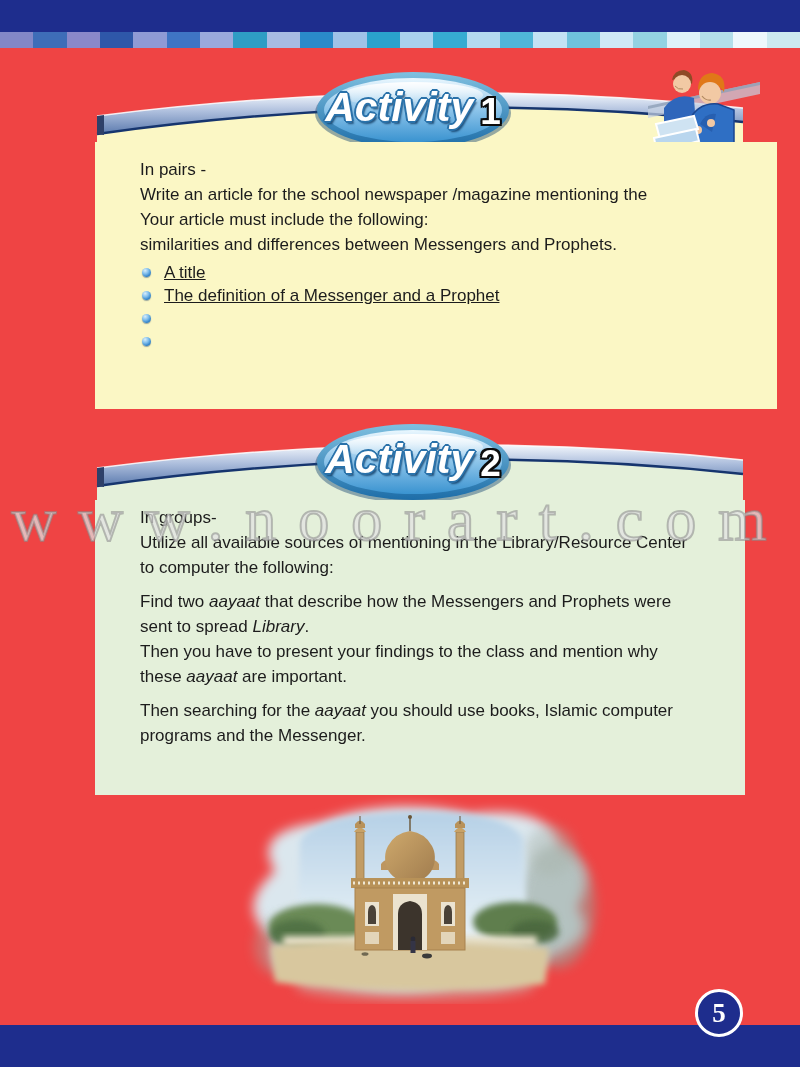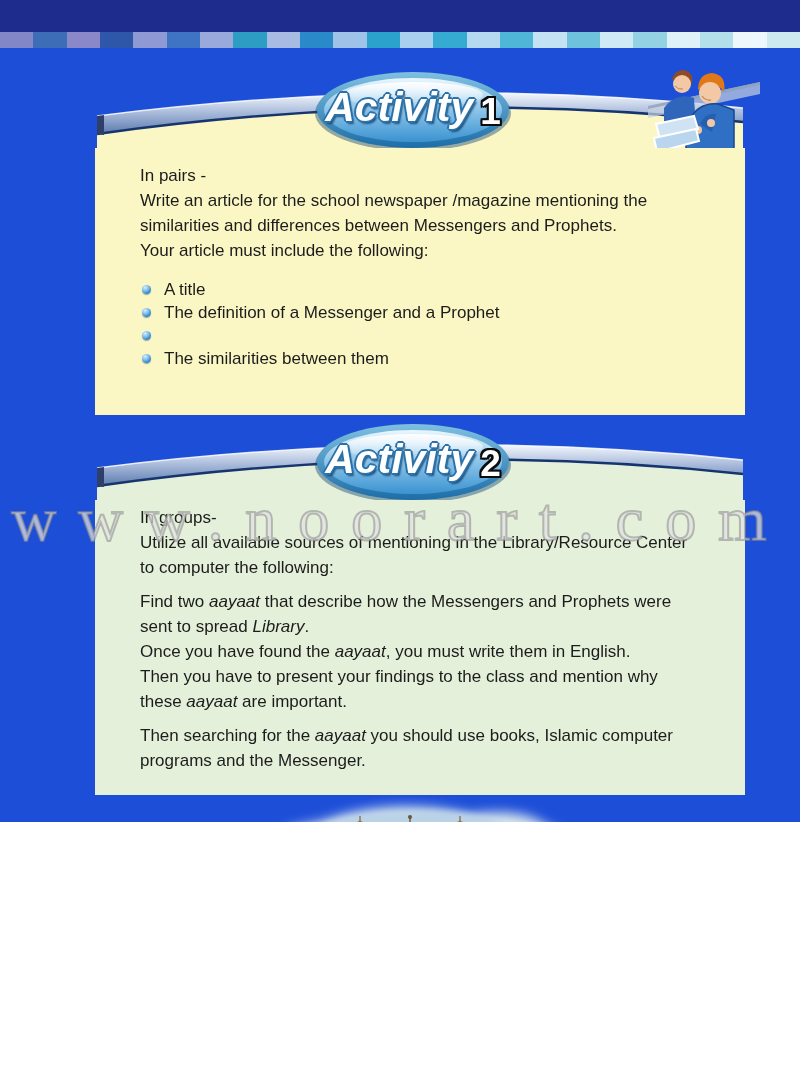--- a/index.html
+++ b/index.html
@@ -1,16 +1,16 @@
 <!DOCTYPE html>
 <html><head>
 <meta charset="utf-8">
 <style>
   html,body{margin:0;padding:0;background:#fff;}
-  #page{position:relative;width:800px;height:822px;background:#1d4ed8;overflow:hidden;
+  #page{position:relative;width:800px;height:1067px;background:#ef4444;overflow:hidden;
         font-family:"Liberation Sans",sans-serif;color:#1c1c1c;}
 
   
   .navbar{position:absolute;left:0;width:800px;background:#1e2d8d;}
   #top-bar{top:0;height:32px;}
   #bottom-bar{top:1025px;height:42px;}
   #strip{position:absolute;left:0;top:32px;width:800px;height:16px;display:flex;}
   #strip div{flex:1 1 auto;height:16px;}
 
   
@@ -20,30 +20,30 @@
                white-space:nowrap;display:flex;align-items:flex-start;z-index:3;}
   .act-word{font-style:italic;font-weight:bold;font-size:41px;line-height:46px;color:#fff;
     text-shadow:-2px 0 0 #2a72aa,2px 0 0 #2a72aa,0 -2px 0 #2a72aa,0 2px 0 #2a72aa,
                 -1px -1px 0 #2a72aa,1px -1px 0 #2a72aa,-1px 1px 0 #2a72aa,2px 3px 2px rgba(10,50,90,.75);}
   .act-num{font-weight:bold;font-size:37px;line-height:40px;color:#fff;margin-left:7px;position:relative;top:8px;
     text-shadow:-2px 0 0 #0c0c0c,2px 0 0 #0c0c0c,0 -2px 0 #0c0c0c,0 2px 0 #0c0c0c,
                 -2px -2px 0 #0c0c0c,2px -2px 0 #0c0c0c,-2px 2px 0 #0c0c0c,2px 2px 0 #0c0c0c;}
 
   
   .activity-box{position:absolute;left:95px;width:650px;}
-  #box1{top:148px;height:267px;background:#fbf7c5;}
+  #box1{top:142px;height:267px;background:#fbf7c5;padding-left:32px;}
   #box2{top:500px;height:295px;background:#e4f0da;}
   .box-inner{position:absolute;left:45px;top:0;width:585px;}
   .tline{height:25px;line-height:25px;font-size:17px;white-space:nowrap;}
   .tline em{}
   .blank{height:9px;}
   #box1 .box-inner{top:15px;}
   #box2 .box-inner{top:5px;}
 
-  ul.bullets{list-style:none;margin:15px 0 0 0;padding:0;}
+  ul.bullets{list-style:none;margin:4px 0 0 0;padding:0;text-decoration:underline;}
   ul.bullets li{display:flex;align-items:center;height:23px;font-size:17px;white-space:nowrap;}
   .dot{width:9px;height:9px;border-radius:50%;margin:0 13px 0 2px;flex:0 0 auto;
        background:radial-gradient(circle at 35% 28%,#d9eefb 0%,#7cbcec 40%,#2a7cc4 75%,#155e9e 100%);
        box-shadow:0 1px 1px rgba(60,90,120,.5);}
 
   
   #watermark{position:absolute;left:50%;top:484px;transform:translateX(-50%);
      font-family:"Liberation Serif",serif;font-size:62px;line-height:70px;letter-spacing:22px;
      white-space:nowrap;color:rgba(255,255,255,.55);z-index:5;pointer-events:none;
      -webkit-text-stroke:2px rgba(140,140,140,.55);
@@ -149,38 +149,37 @@
 
     <polygon points="8,58 46,50 50,63 12,73" fill="#cfe3f2" stroke="#ffffff" stroke-width="2"></polygon>
     <polygon points="6,72 48,63 51,75 9,86" fill="#b9d6ee" stroke="#ffffff" stroke-width="2"></polygon>
   </svg>
 
   <div id="box1" class="activity-box">
     <div class="box-inner">
       <div id="a1-intro">
           <div class="tline">In pairs -</div>
           <div class="tline">Write an article for the school newspaper /magazine mentioning the</div>
+          <div class="tline">Your article must include the following:</div>
           <div class="tline">similarities and differences between Messengers and Prophets.</div>
-          <div class="tline">Your article must include the following:</div>
         </div>
       <ul class="bullets" id="a1-bullets">
           <li>
             <span class="dot"></span>
             <span>A title</span>
           </li>
           <li>
             <span class="dot"></span>
             <span>The definition of a Messenger and a Prophet</span>
           </li>
           <li>
             <span class="dot"></span>
           </li>
           <li>
             <span class="dot"></span>
-            <span>The similarities between them</span>
           </li>
         </ul>
     </div>
   </div>
 
   <div class="banner" style="top:422px;">
     <svg width="650" height="80" viewBox="0 0 650 80">
       <defs>
         <linearGradient id="band2" x1="0" y1="0" x2="0" y2="1">
           <stop offset="0" stop-color="#f4f8fd"></stop>
@@ -219,21 +218,20 @@
 
   <div id="box2" class="activity-box">
     <div class="box-inner">
       <div id="a2-lines">
           <div class="tline"><span>In groups-</span></div>
           <div class="tline"><span>Utilize all available sources of mentioning in the Library/Resource Center</span></div>
           <div class="tline"><span>to computer the following:</span></div>
           <div class="blank"></div>
           <div class="tline"><span>Find two </span><em>aayaat</em><span> that describe how the Messengers and Prophets were</span></div>
           <div class="tline"><span>sent to spread </span><em>Library</em><span>.</span></div>
-          <div class="tline"><span>Once you have found the </span><em>aayaat</em><span>, you must write them in English.</span></div>
           <div class="tline"><span>Then you have to present your findings to the class and mention why</span></div>
           <div class="tline"><span>these </span><em>aayaat</em><span> are important.</span></div>
           <div class="blank"></div>
           <div class="tline"><span>Then searching for the </span><em>aayaat</em><span> you should use books, Islamic computer</span></div>
           <div class="tline"><span>programs and the Messenger.</span></div>
         </div>
     </div>
   </div>
 
   <div id="watermark">www.noorart.com</div>

